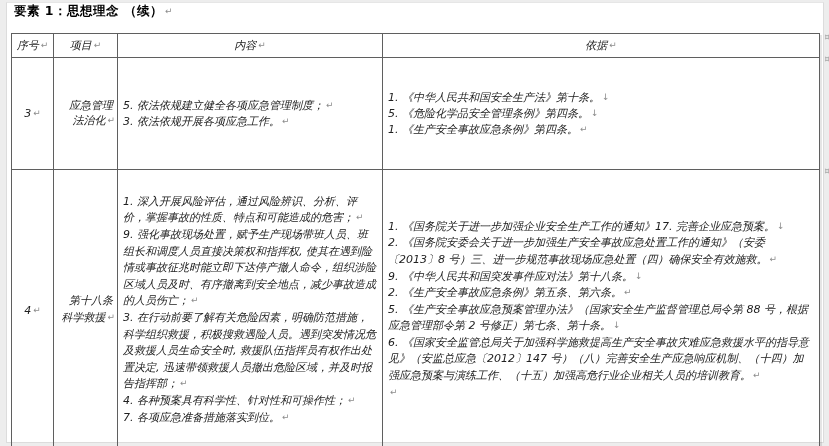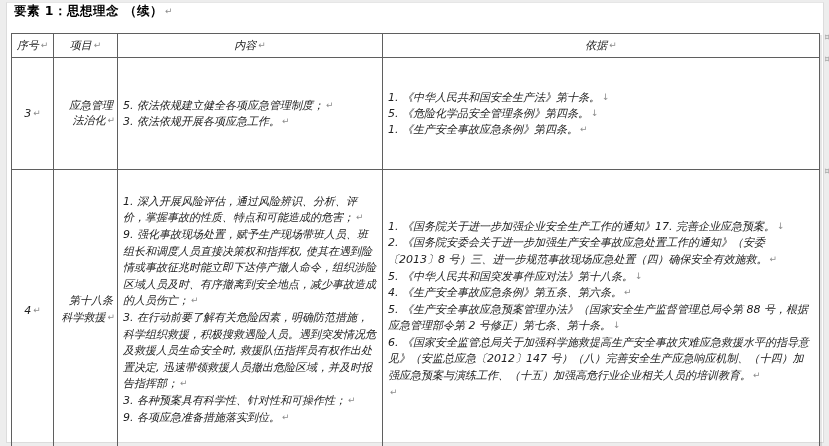--- a/index.html
+++ b/index.html
@@ -121,35 +121,35 @@
         </td>
         <td class="cell-content">
           <div>
 
               <div class="para"><span>1. 深入开展风险评估，通过风险辨识、分析、评价，掌握事故的性质、特点和可能造成的危害；</span><span class="mark">↵</span></div>
 
               <div class="para"><span>9. 强化事故现场处置，赋予生产现场带班人员、班组长和调度人员直接决策权和指挥权, 使其在遇到险情或事故征兆时能立即下达停产撤人命令，组织涉险区域人员及时、有序撤离到安全地点，减少事故造成的人员伤亡；</span><span class="mark">↵</span></div>
 
               <div class="para"><span>3. 在行动前要了解有关危险因素，明确防范措施，科学组织救援，积极搜救遇险人员。遇到突发情况危及救援人员生命安全时, 救援队伍指挥员有权作出处置决定, 迅速带领救援人员撤出危险区域，并及时报告指挥部；</span><span class="mark">↵</span></div>
 
-              <div class="para"><span>3. 各种预案具有科学性、针对性和可操作性；</span><span class="mark">↵</span></div>
+              <div class="para"><span>4. 各种预案具有科学性、针对性和可操作性；</span><span class="mark">↵</span></div>
 
-              <div class="para"><span>9. 各项应急准备措施落实到位。</span><span class="mark">↵</span></div>
+              <div class="para"><span>7. 各项应急准备措施落实到位。</span><span class="mark">↵</span></div>
             </div>
         </td>
         <td class="cell-basis">
           <div>
 
               <div class="para"><span>1. 《国务院关于进一步加强企业安全生产工作的通知》17. 完善企业应急预案。</span><span class="mark">↓</span></div>
 
               <div class="para"><span>2. 《国务院安委会关于进一步加强生产安全事故应急处置工作的通知》（安委〔2013〕8 号）三、进一步规范事故现场应急处置（四）确保安全有效施救。</span><span class="mark">↵</span></div>
 
-              <div class="para"><span>5. 《中华人民共和国突发事件应对法》第十八条。</span><span class="mark">↓</span></div>
+              <div class="para"><span>9. 《中华人民共和国突发事件应对法》第十八条。</span><span class="mark">↓</span></div>
 
-              <div class="para"><span>4. 《生产安全事故应急条例》第五条、第六条。</span><span class="mark">↵</span></div>
+              <div class="para"><span>2. 《生产安全事故应急条例》第五条、第六条。</span><span class="mark">↵</span></div>
 
               <div class="para"><span>5. 《生产安全事故应急预案管理办法》（国家安全生产监督管理总局令第 88 号，根据应急管理部令第 2 号修正）第七条、第十条。</span><span class="mark">↓</span></div>
 
               <div class="para"><span>6. 《国家安全监管总局关于加强科学施救提高生产安全事故灾难应急救援水平的指导意见》（安监总应急〔2012〕147 号）（八）完善安全生产应急响应机制、（十四）加强应急预案与演练工作、（十五）加强高危行业企业相关人员的培训教育。</span><span class="mark">↵</span></div>
 
               <div class="para"><span></span><span class="mark">↵</span></div>
             </div>
         </td>
       </tr>
     </tbody>

